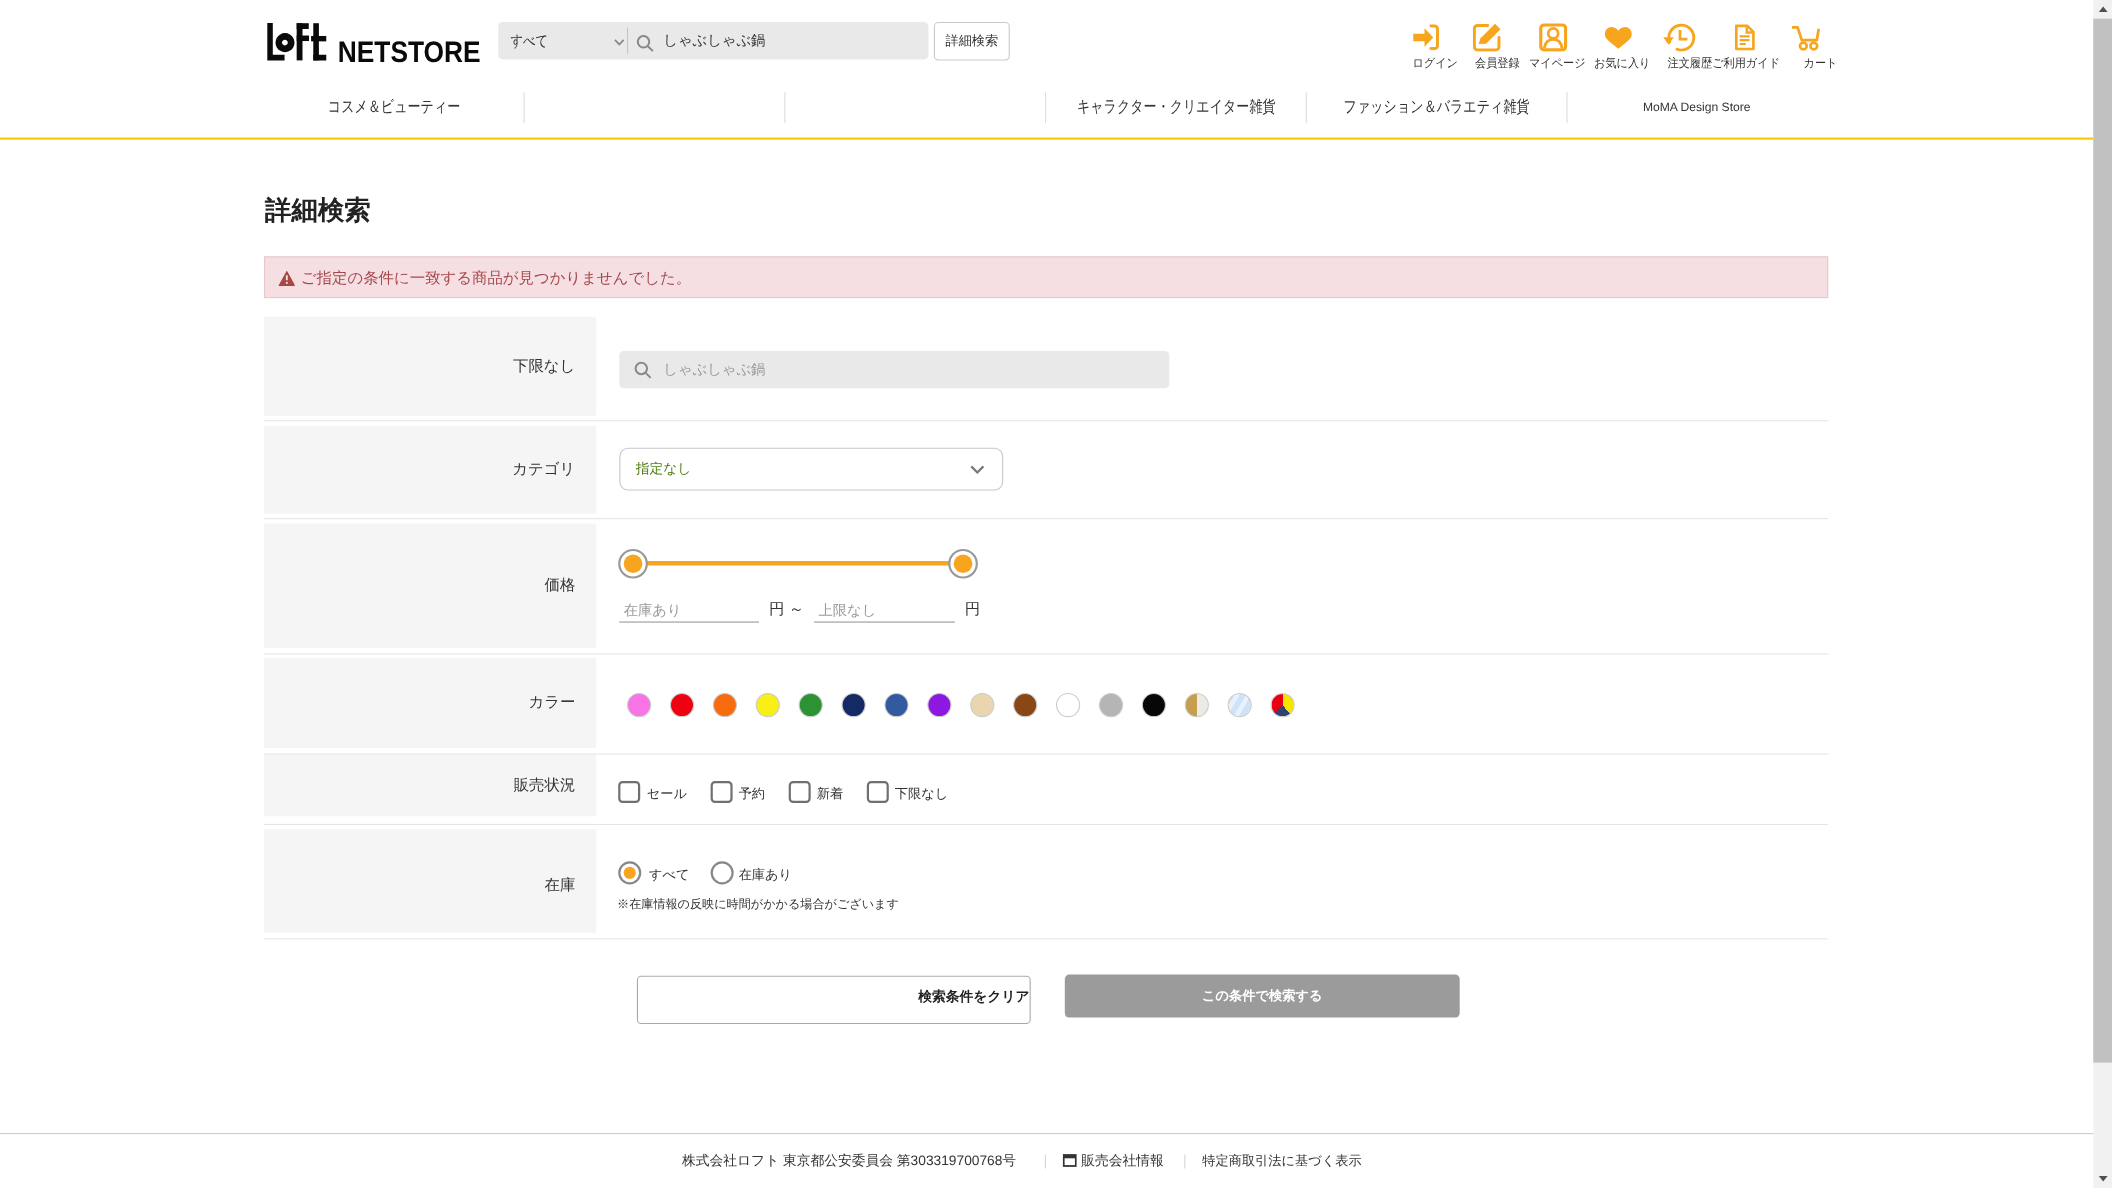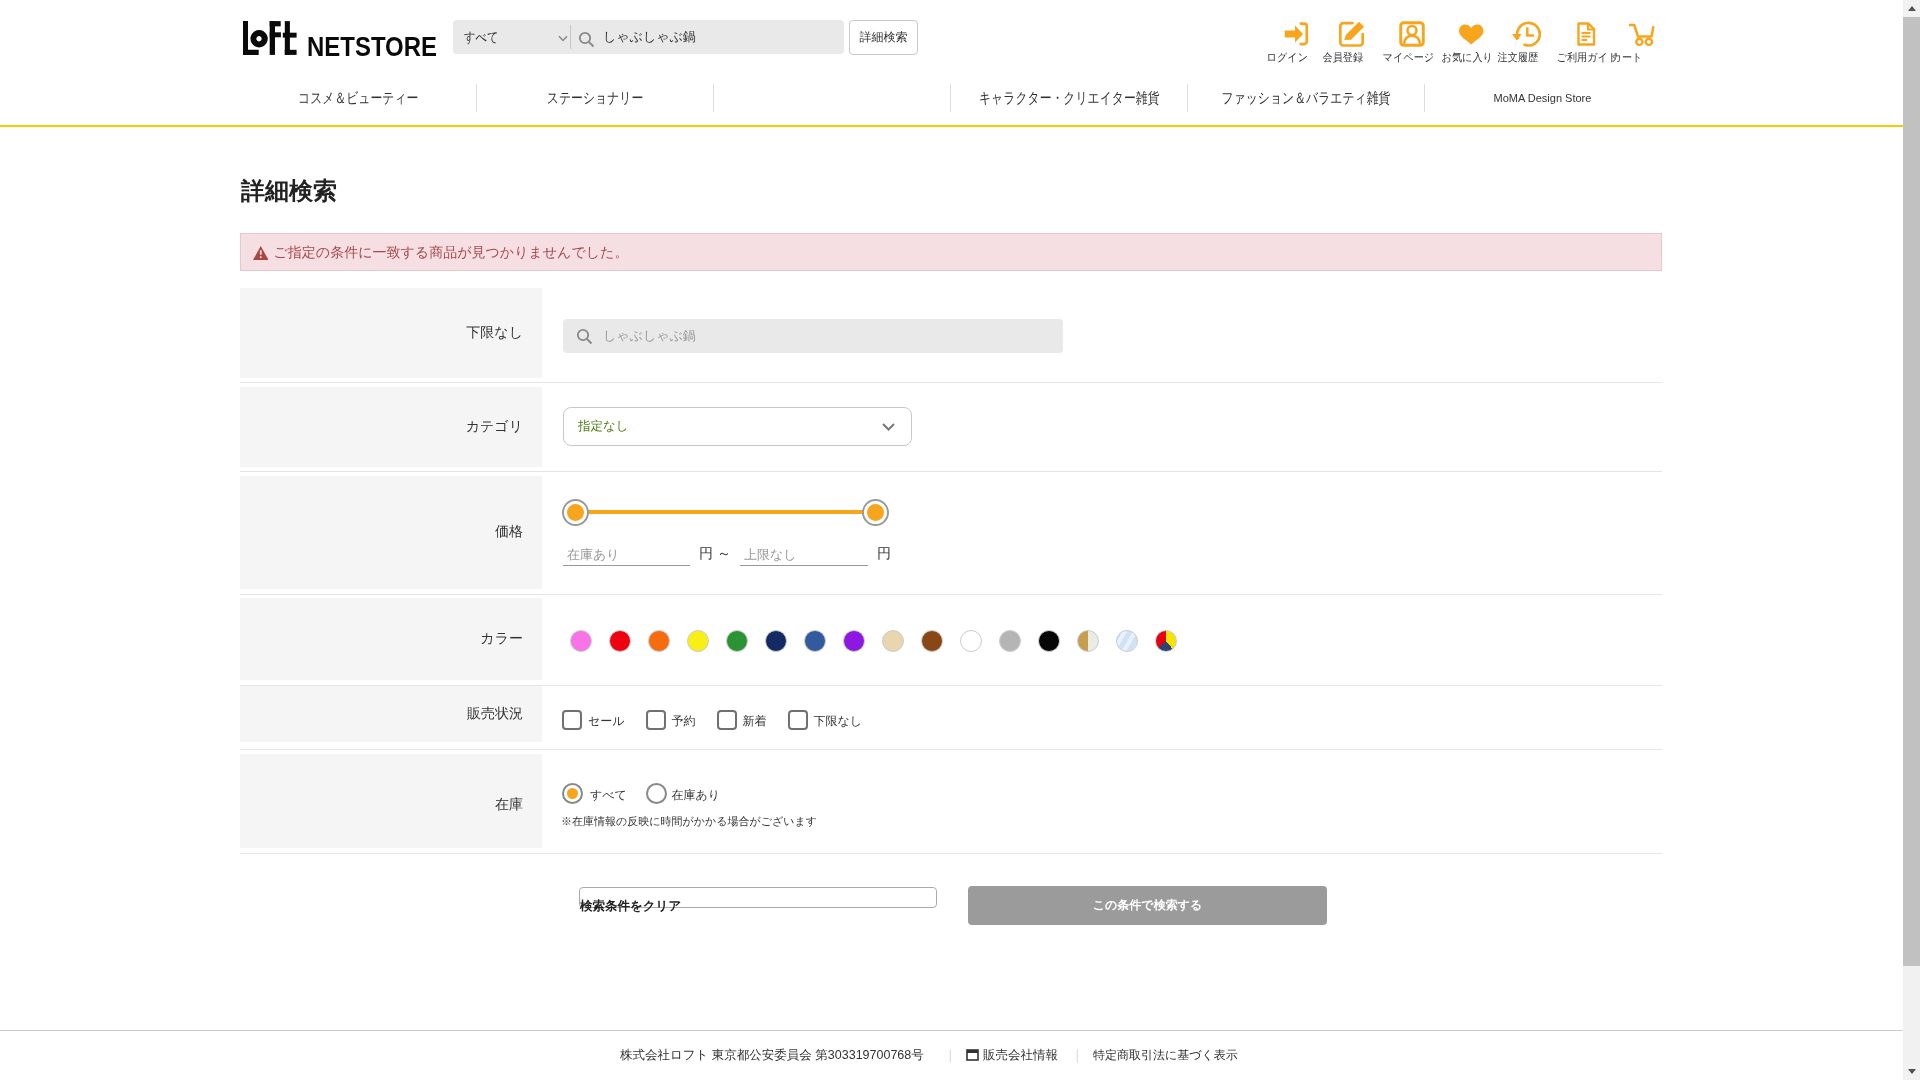--- a/index.html
+++ b/index.html
@@ -11,21 +11,21 @@
 #sbar .up{position:absolute;left:4.5px;top:6px;width:0;height:0;border-left:4px solid transparent;border-right:4px solid transparent;border-bottom:5px solid #505050}
 #sbar .dn{position:absolute;left:4.5px;bottom:6px;width:0;height:0;border-left:4px solid transparent;border-right:4px solid transparent;border-top:5px solid #505050}
 
 #logo{position:absolute;left:240px;top:18px}
 #searchbar{position:absolute;left:453px;top:20px;width:391px;height:34px;background:#e9e9e9;border-radius:4px}
 #searchbar .sel{position:absolute;left:11px;top:0;line-height:34px;font-size:14px;color:#333;transform:scaleX(.8);transform-origin:left center}
 #searchbar .chev{position:absolute;left:105px;top:15px}
 #searchbar .div{position:absolute;left:117px;top:5px;width:1px;height:24px;background:#c6c6c6}
 #searchbar .q{position:absolute;left:150px;top:0;line-height:34px;font-size:13px;color:#333}
 #advbtn{position:absolute;left:849px;top:20px;width:69px;height:35px;background:#fff;border:1px solid #c9c9c9;border-radius:4px;font-size:12px;color:#333;text-align:center;line-height:33px}
-.uicon{position:absolute;top:21px;width:64px;text-align:left}
+.uicon{position:absolute;top:21px;width:64px;text-align:right}
 .uicon svg{display:block;margin:0 auto}
 .uicon .lb{display:block;margin-top:3px;font-size:11px;color:#333;transform:scaleX(.92);transform-origin:center;white-space:nowrap}
 
 #nav{position:absolute;left:240px;top:75px;width:1420px;height:50px}
 #nav .it{position:absolute;top:0;height:50px;line-height:46px;text-align:center;font-size:15px;color:#333;white-space:nowrap}
 #nav .sep{position:absolute;top:9px;width:1px;height:28px;background:#ddd}
 #yline{position:absolute;left:0;top:124.5px;width:1903px;height:2.5px;background:#fcc800}
 
 #title{position:absolute;left:241px;top:175px;font-size:24px;font-weight:bold;color:#222}
 #alert{position:absolute;left:240px;top:233px;width:1422px;height:38px;background:#f6dfe2;border:1px solid #e9c8cd;font-size:14px;color:#a5494e;line-height:36px}
@@ -51,21 +51,21 @@
 .cc{position:absolute;top:629.5px;width:22px;height:22px;border:1.5px solid #ccc;border-radius:50%}
 
 .cb{position:absolute;top:710px;width:20px;height:20px;border:2px solid #707070;border-radius:4px;background:#fff}
 .cblb{position:absolute;top:713px;font-size:12px;color:#333;white-space:nowrap}
 
 .rd{position:absolute;top:783px;width:21px;height:21px;border:2px solid #888;border-radius:50%;background:#fff}
 .rd i{position:absolute;left:50%;top:50%;width:11px;height:11px;margin:-5.5px 0 0 -5.5px;border-radius:50%;background:#f7a51d}
 .rdlb{position:absolute;top:786.5px;font-size:12px;color:#333;white-space:nowrap}
 #stocknote{position:absolute;left:561px;top:814px;font-size:11px;color:#333}
 
-#btnclear{position:absolute;left:579px;top:887px;width:358px;height:21px;background:#fff;border:1px solid #aaa;border-radius:4px;text-align:left;line-height:36px;font-size:12.5px;font-weight:bold;color:#222}
+#btnclear{position:absolute;left:579px;top:887px;width:358px;height:44px;background:#fff;border:1px solid #aaa;border-radius:4px;text-align:right;line-height:36px;font-size:12.5px;font-weight:bold;color:#222}
 #btnsearch{position:absolute;left:968px;top:886px;width:359px;height:39px;background:#9b9b9b;border-radius:4px;text-align:center;line-height:39px;font-size:12px;font-weight:bold;color:#fff}
 
 #footline{position:absolute;left:0;top:1030px;width:1903px;height:1px;background:#ccc}
 .ft{position:absolute;top:1047px;font-size:12.5px;color:#333;white-space:nowrap}
 .fsep{position:absolute;top:1047px;font-size:12.5px;color:#ccc}
 </style></head>
 <body>
 
 <svg id="logo" width="200" height="44" viewBox="0 0 200 44">
   <g fill="#0a0a0a">
@@ -144,21 +144,20 @@
       <path d="M1 3.9 H6.2 L10 15.5 H23.6 L25.4 5.2" fill="none" stroke="#f7a51d" stroke-width="2.5" stroke-linejoin="round"></path>
       <circle cx="11.4" cy="20.8" r="3.1" fill="none" stroke="#f7a51d" stroke-width="2.4"></circle>
       <circle cx="20.9" cy="20.8" r="3.1" fill="none" stroke="#f7a51d" stroke-width="2.4"></circle>
     </svg>
   <span class="lb">カート</span>
 </div>
 
 <div id="nav">
   <div class="it" style="left:0;width:236px"><span class="sx79">コスメ＆ビューティー</span></div>
   <div class="sep" style="left:236px"></div>
-  <div class="it" style="left:237px;width:236px"><span class="sx79">ステーショナリー</span></div>
   <div class="sep" style="left:473px"></div>
   <div class="sep" style="left:710px"></div>
   <div class="it" style="left:711px;width:236px"><span class="sx79">キャラクター・クリエイター雑貨</span></div>
   <div class="sep" style="left:947px"></div>
   <div class="it" style="left:948px;width:236px"><span class="sx79">ファッション＆バラエティ雑貨</span></div>
   <div class="sep" style="left:1184px"></div>
   <div class="it" style="left:1185px;width:235px;font-size:11px">MoMA Design Store</div>
 </div>
 <div id="yline"></div>
 

